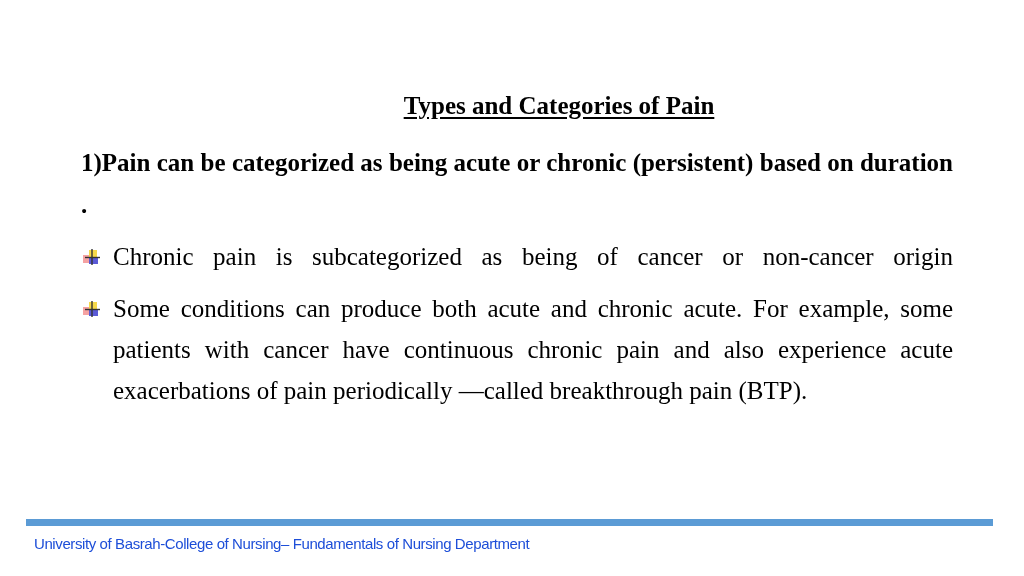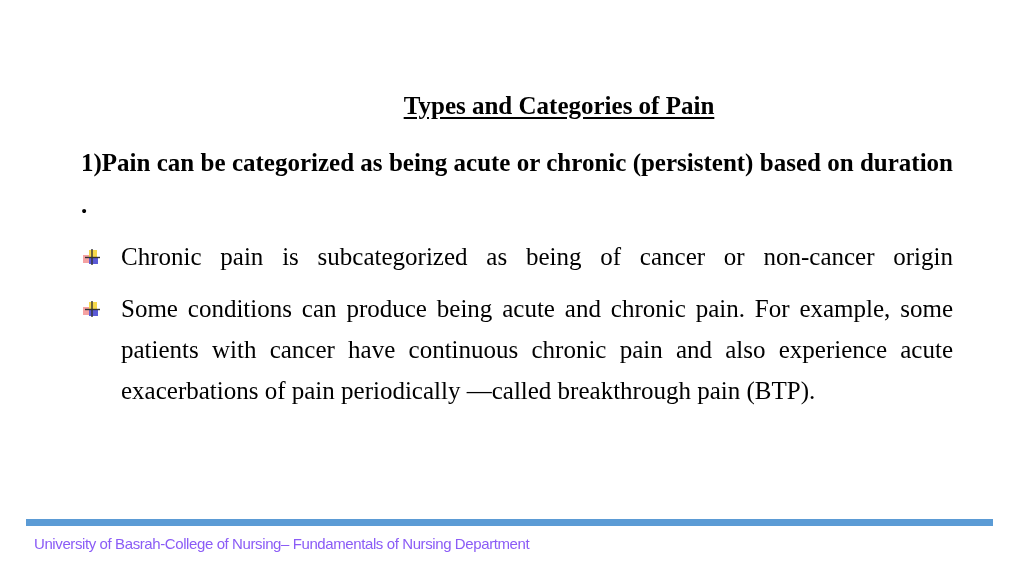--- a/index.html
+++ b/index.html
@@ -17,35 +17,35 @@
   .title span { position: relative; left: 6px; }
   .para {
     position: absolute; left: 81px; width: 872px; top: 142px;
     font-size: 25px; font-weight: bold; line-height: 42px;
     text-align: justify;
   }
   .bullet {
     position: absolute; left: 81px; width: 872px;
     font-size: 25px; line-height: 41px;
   }
-  .bullet .text { display: block; margin-left: 40px; text-align: justify; text-align-last: left; }
+  .bullet .text { display: block; margin-left: 32px; text-align: justify; text-align-last: left; }
   .bullet.b1 { top: 236px; }
   .bullet.b2 { top: 288px; }
   .b1 .text { text-align-last: justify; }
   .bullet-icon {
     position: absolute; left: 0; top: 13px; width: 20px; height: 16px;
   }
   .footer-bar {
     position: absolute; left: 26px; width: 967px; top: 519px; height: 7px;
     background: #5b9bd5;
   }
   .footer-text {
     position: absolute; left: 34px; top: 535px;
     font-family: "Liberation Sans", "DejaVu Sans", sans-serif;
-    font-size: 15px; color: #8b5cf6;
+    font-size: 15px; color: #1d4ed8;
     letter-spacing: -0.4px;
   }
 </style>
 </head>
 <body>
 
 <div class="title"><span>Types and Categories of Pain</span></div>
 
 <div class="para">1)Pain can be categorized as being acute or chronic (persistent) based on duration .</div>
 
@@ -61,17 +61,17 @@
 </div>
 
 <div class="bullet b2">
   <svg class="bullet-icon" viewBox="0 0 20 16">
     <rect x="2" y="6" width="8" height="8" fill="#f28b8b" opacity="0.8"></rect>
     <rect x="8" y="1" width="8" height="8" fill="#f5d84a"></rect>
     <rect x="8" y="8" width="9" height="7" fill="#5a5ad6"></rect>
     <line x1="11" y1="0" x2="11" y2="16" stroke="#333" stroke-width="1.4"></line>
     <line x1="4" y1="8.5" x2="19" y2="8.5" stroke="#333" stroke-width="1.4"></line>
   </svg>
-  <span class="text">Some conditions can produce being acute and chronic pain. For example, some patients with cancer have continuous chronic pain and also experience acute exacerbations of pain periodically —called breakthrough pain (BTP).</span>
+  <span class="text">Some conditions can produce both acute and chronic acute. For example, some patients with cancer have continuous chronic pain and also experience acute exacerbations of pain periodically —called breakthrough pain (BTP).</span>
 </div>
 
 <div class="footer-bar"></div>
 <div class="footer-text">University of Basrah-College of Nursing– Fundamentals of Nursing Department</div>
 
 </body></html>

